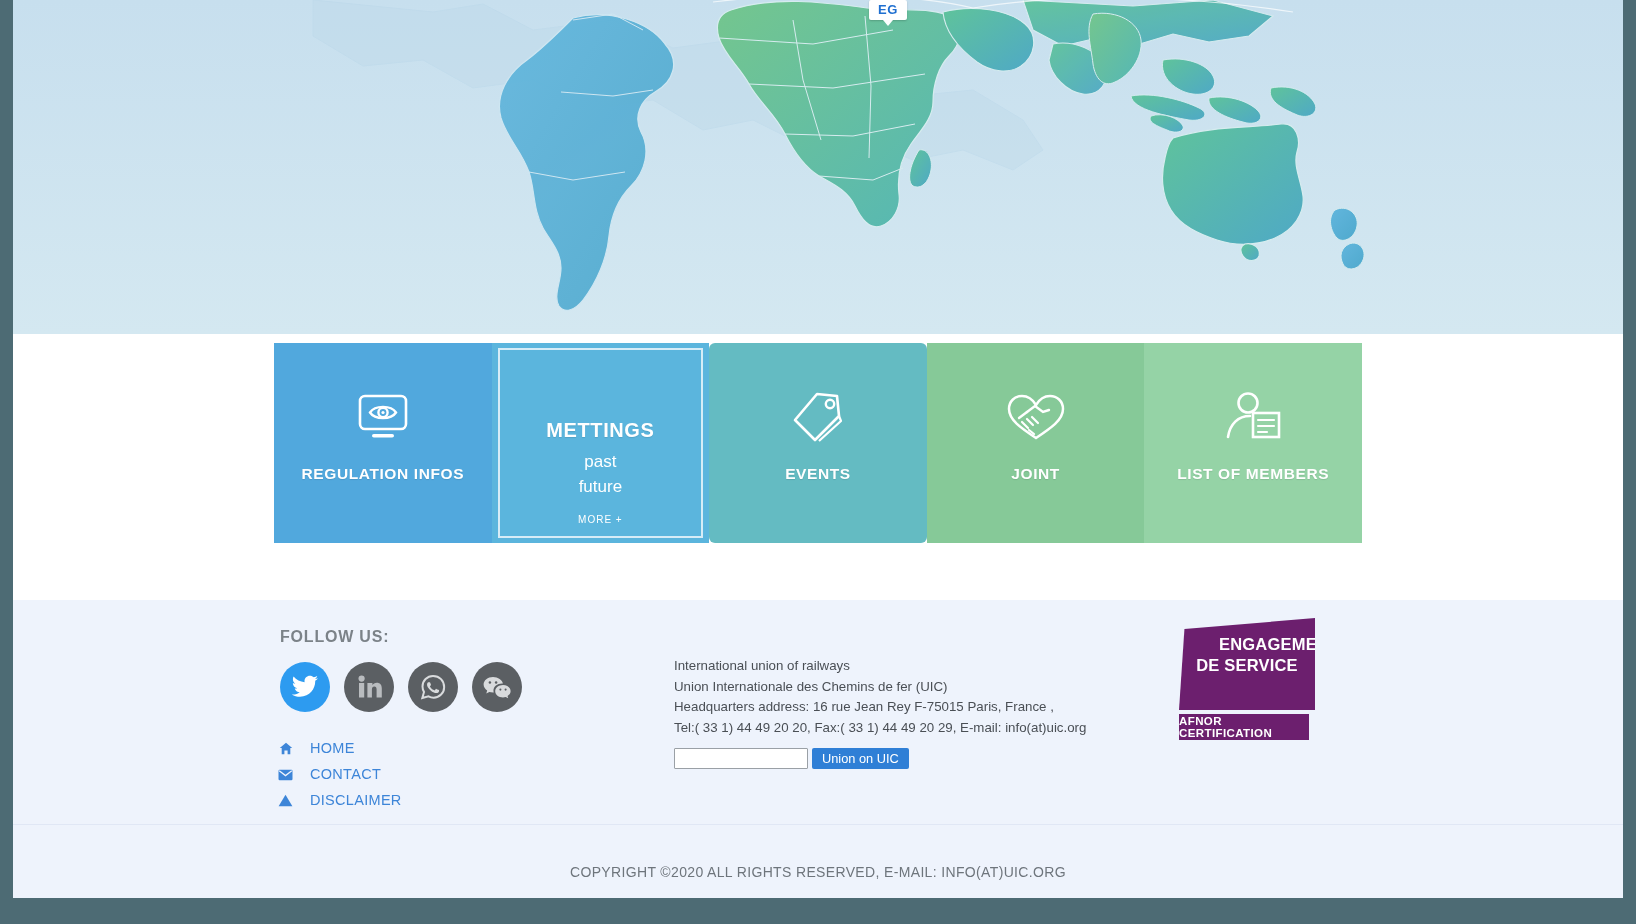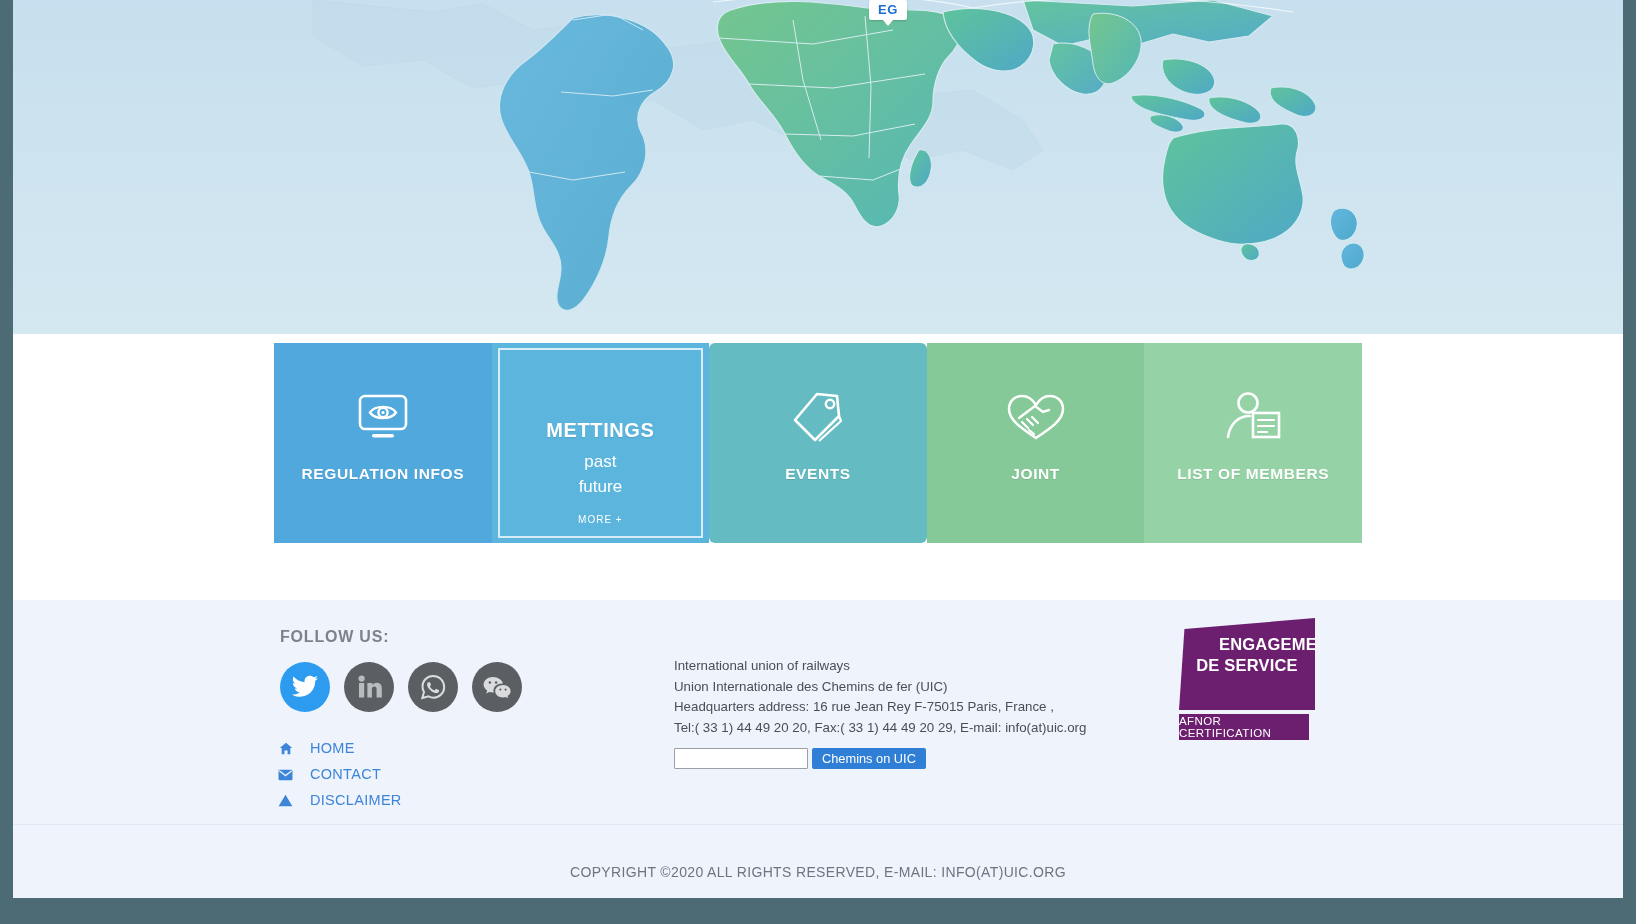--- a/index.html
+++ b/index.html
@@ -134,21 +134,21 @@
     font-size:16.5px;font-weight:bold;letter-spacing:.2px;line-height:19px;margin-left:40px;
   }
   .afnor .shield .t2{
     position:absolute;left:0;right:0;top:38px;text-align:center;
     font-size:16.5px;font-weight:bold;letter-spacing:.2px;line-height:19px;
   }
   .afnor .bar{
     position:absolute;left:0;top:96px;width:130px;height:26px;
     background:#6c1f6e;color:#fff;
     display:flex;align-items:center;justify-content:center;
-    font-size:11.5px;font-weight:normal;letter-spacing:.4px;
+    font-size:11.5px;font-weight:bold;letter-spacing:.4px;
   }
 
   .copybar{
     width:1610px;height:74px;background:#eef3fc;
     border-top:1px solid #e0e7f5;
     display:flex;align-items:center;justify-content:center;
     box-sizing:border-box;
   }
   .copybar .ctext{
     color:#6e757c;font-size:14px;letter-spacing:.35px;margin-top:20px;
@@ -419,21 +419,21 @@
 
       <div class="addr">
         <div>International union of railways</div>
         <div>Union Internationale des Chemins de fer (UIC)</div>
         <div>Headquarters address: 16 rue Jean Rey F-75015 Paris, France ,</div>
         <div>Tel:( 33 1) 44 49 20 20, Fax:( 33 1) 44 49 20 29, E-mail: info(at)uic.org</div>
       </div>
 
       <div class="searchrow">
         <input type="text" placeholder="" style="">
-        <button>Chemins on UIC</button>
+        <button>Union on UIC</button>
       </div>
 
       <div class="afnor">
         <div class="shield">
           <div class="t1">ENGAGEMENT</div>
           <div class="t2">DE SERVICE</div>
         </div>
         <div class="bar">AFNOR CERTIFICATION</div>
       </div>
 

